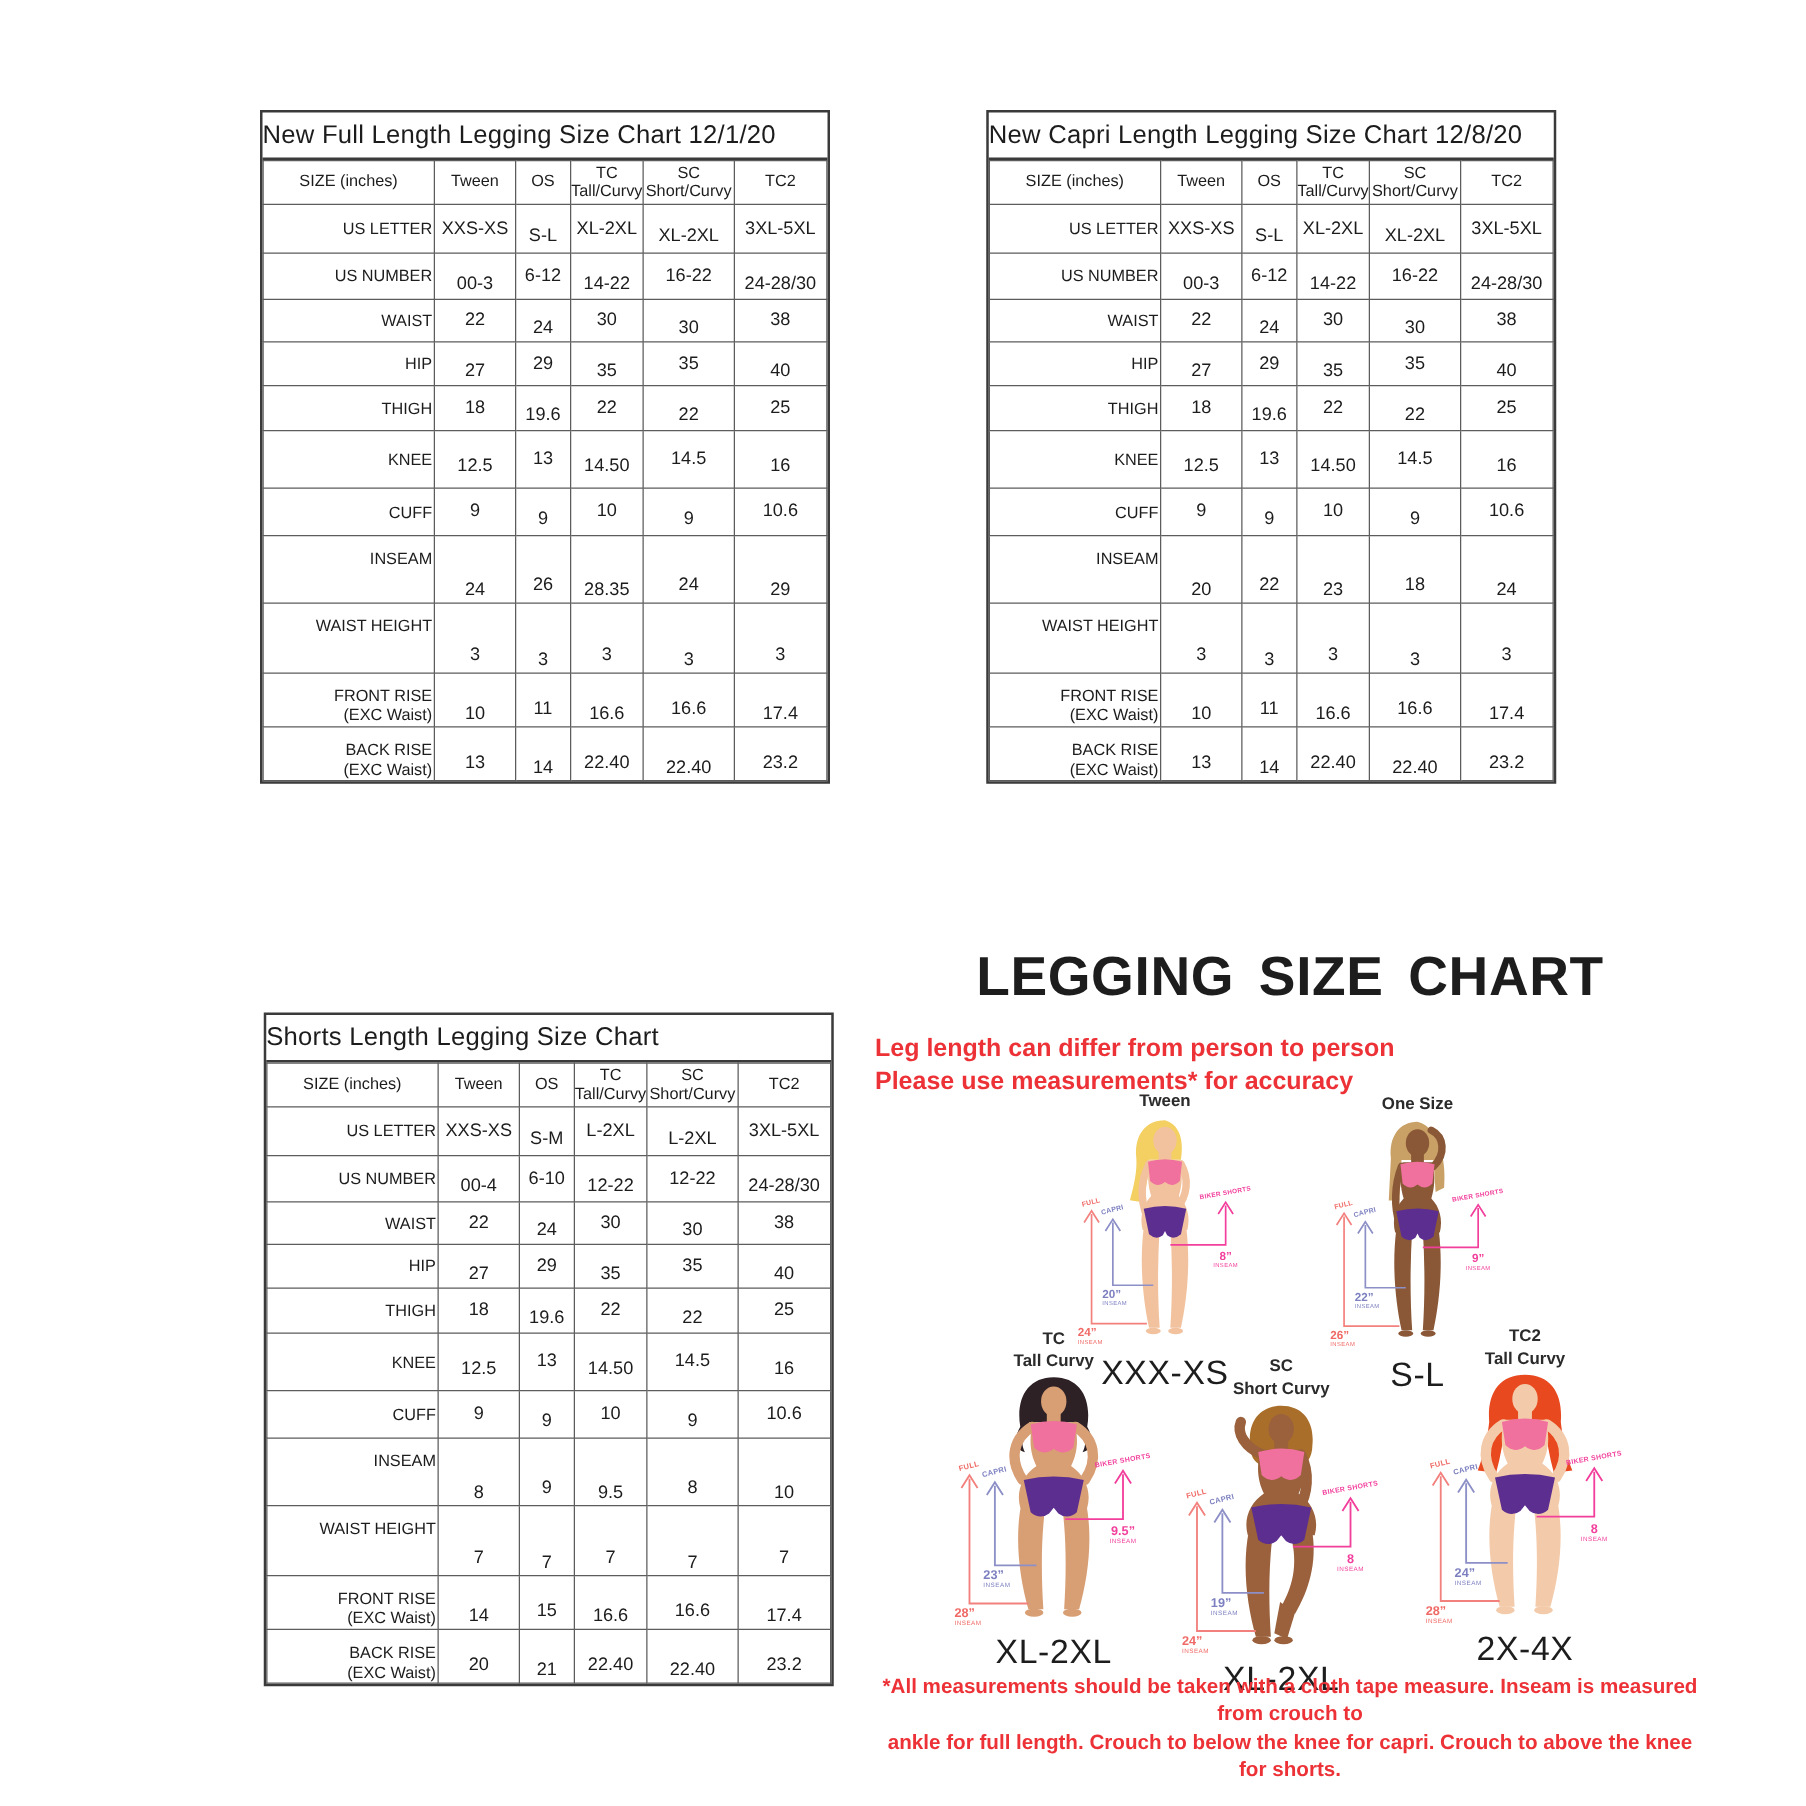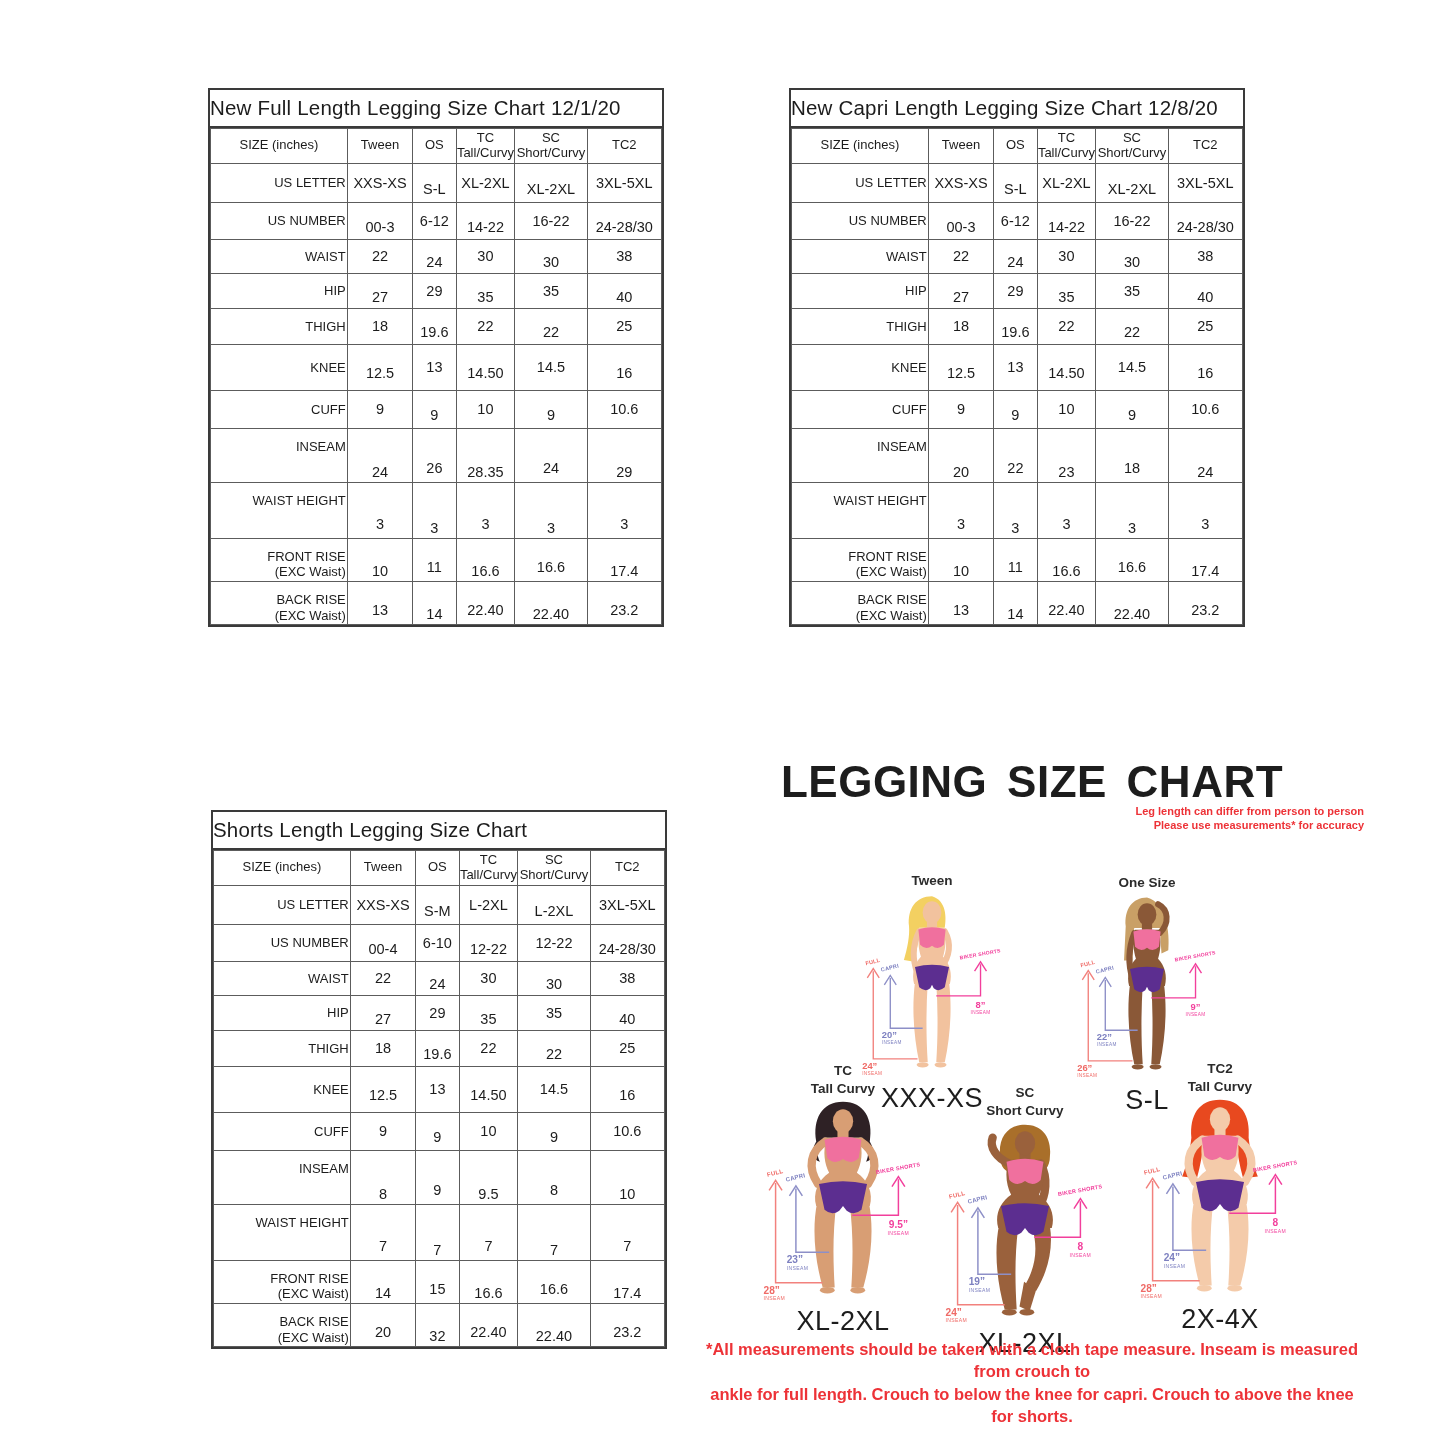--- a/index.html
+++ b/index.html
@@ -15,21 +15,21 @@
   .size-table td.lbl{font-size:13px;text-align:right;padding-left:9px;white-space:pre-line;vertical-align:middle;line-height:1.2}
   .size-table td.lbl.tall{vertical-align:top;padding-top:10px}
   .size-table td.val{vertical-align:middle;text-align:center;font-size:14.5px}
   .size-table td.val.j1{padding-top:13px}
   .size-table td.val.tall{vertical-align:bottom;padding:0 0 6px}
   .size-table td.val.tall.j1{padding-bottom:2px}
 
   
   .guide{position:absolute;left:700px;top:760px;width:664px;height:680px}
   .guide-title{text-align:center;font-size:44px;font-weight:bold;color:#1d1d1d;letter-spacing:.5px;word-spacing:7px;line-height:1}
-  .guide-sub{text-align:right;color:#ed3237;font-size:11px;font-weight:bold;line-height:1.3;margin-top:0}
+  .guide-sub{text-align:left;color:#ed3237;font-size:20px;font-weight:bold;line-height:1.3;margin-top:22px}
   .figure{position:absolute;width:190px;text-align:center}
   .figure .cat{font-size:13.5px;font-weight:bold;color:#2b2b2b;line-height:1.3;margin-bottom:2px}
   .figure .cat span{display:block}
   .figure svg{display:block;margin:0 auto}
   .figure.slim svg{width:162px;height:189px}
   .figure.curvy svg{width:176px;height:205px}
   .size-lbl{font-size:27px;color:#1d1d1d;letter-spacing:.5px;margin-top:2px}
   .footnote{position:absolute;left:0;top:578px;width:664px;text-align:center;color:#ed3237;font-size:16.5px;font-weight:bold;line-height:1.35}
 
   
@@ -358,21 +358,21 @@
             <td class="val tall j1">14</td>
             <td class="val tall j0">15</td>
             <td class="val tall j1">16.6</td>
             <td class="val tall j0">16.6</td>
             <td class="val tall j1">17.4</td>
           </tr>
           <tr style="height:37px">
             <td class="lbl tall">BACK RISE
 (EXC Waist)</td>
             <td class="val tall j0">20</td>
-            <td class="val tall j1">32</td>
+            <td class="val tall j1">21</td>
             <td class="val tall j0">22.40</td>
             <td class="val tall j1">22.40</td>
             <td class="val tall j0">23.2</td>
           </tr>
         </tbody>
       </table>
   </section>
 
   <section class="guide">
     <div class="guide-title">LEGGING SIZE CHART</div>
@@ -417,21 +417,21 @@
             <polyline points="100,122 152,122 152,85"></polyline>
             <polyline points="145,93 152,82 159,93"></polyline>
             <text class="ann-lbl" x="152" y="75" text-anchor="middle" transform="rotate(-10 152 75)">BIKER SHORTS</text>
             <text class="ann-num" x="152" y="136" text-anchor="middle">8”</text>
             <text class="ann-ins" x="152" y="143" text-anchor="middle">INSEAM</text>
           </g>
         </svg>
       <div class="size-lbl">XXX-XS</div>
     </div>
 
-    <div class="figure slim" style="left:352px;top:114px">
+    <div class="figure slim" style="left:339px;top:114px">
       <div class="cat">
         <span>One Size</span>
         <span></span>
       </div>
       <svg class="fig" viewBox="0 0 190 222">
           <path d="M95,4 C78,4 68,18 70,38 L68,78 L78,78 L80,40 L110,40 L112,70 L120,66 C122,46 118,10 95,4 Z" fill="#c9a066"></path>
           <path class="arm" d="M80,46 C73,64 73,84 78,100" stroke-width="7" stroke-linecap="round" stroke="#8a5837"></path>
           <path class="arm" d="M110,46 C122,34 120,18 108,12" stroke-width="7" stroke-linecap="round" stroke="#8a5837"></path>
           <path d="M75,106 C71,138 74,172 80,200 L90,200 C88,170 88,138 90,106 Z" fill="#8a5837"></path>
           <path d="M100,106 C102,138 102,170 100,200 L110,200 C116,172 119,138 115,106 Z" fill="#8a5837"></path>

